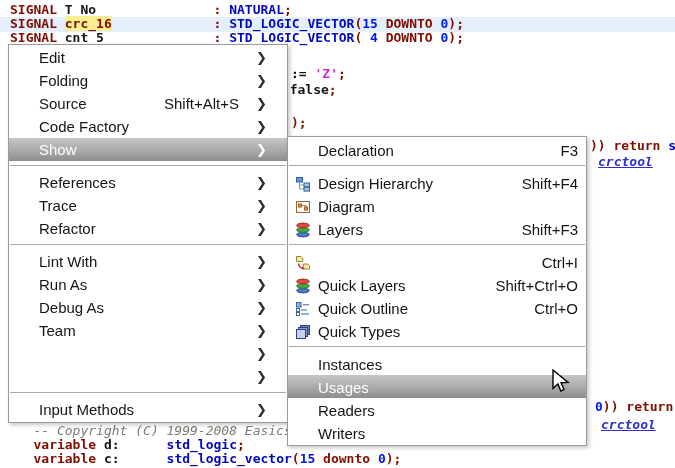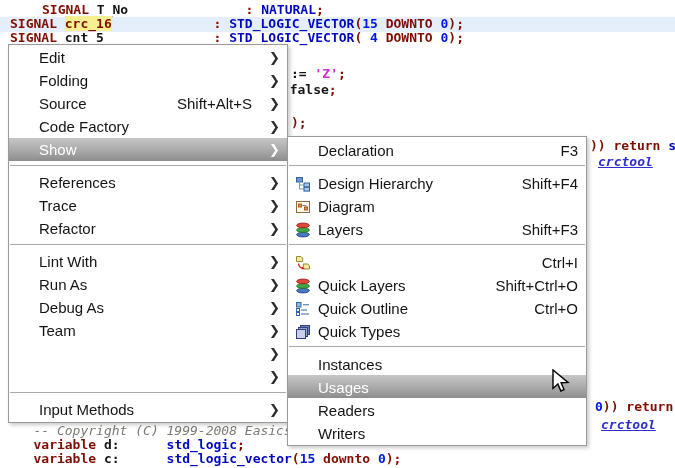--- a/index.html
+++ b/index.html
@@ -29,21 +29,21 @@
   .menu {
     position:absolute; background:#ffffff; border:1px solid #9a9a9a;
     box-shadow:2px 2px 4px rgba(0,0,0,0.22); padding:1px 0;
   }
   #main-menu   { left:8px;   top:44px;  width:280px; z-index:5; }
   #show-submenu{ left:287px; top:136px; width:300px; z-index:10; }
   .menu-item {
     height:23px; display:flex; align-items:center;
     font-size:15px; color:#141414; white-space:nowrap; cursor:default;
   }
-  #main-menu .menu-item    { padding:0 7px 0 30px; }
+  #main-menu .menu-item    { padding:0 20px 0 30px; }
   #show-submenu .menu-item { padding:2px 8px 0 6px; }
   .mi-icon { width:17px; height:16px; margin-right:7px; display:inline-flex; align-items:center; justify-content:center; flex:none; }
   .mi-icon svg { display:block; }
   .mi-label { flex:none; }
   .mi-shortcut { margin-left:auto; flex:none; }
   #main-menu .mi-shortcut { margin-right:14px; }
   .mi-arrow {
     width:14px; flex:none; text-align:right; font-size:13px; color:#2d2d2d;
     font-family:"DejaVu Sans", sans-serif;
   }
@@ -53,21 +53,21 @@
   .menu-sep::after { content:""; position:absolute; left:1px; right:1px; top:4px; border-top:1px solid #a9a9a9; }
   
   #cursor { position:absolute; left:551px; top:369px; z-index:20; pointer-events:none; }
 </style>
 </head>
 <body>
 
 <div class="code-layer">
   <div class="line-highlight"></div>
   <div id="code-frags">
-      <div class="code-frag" style="left: 10px; top: 3px; margin-left: 32px;"><span class="tk-kw">SIGNAL</span><span class="tk-pl"> T_No               </span><span class="tk-pn">: </span><span class="tk-ty">NATURAL</span><span class="tk-pn">;</span></div>
+      <div class="code-frag" style="left: 10px; top: 3px;"><span class="tk-kw">SIGNAL</span><span class="tk-pl"> T_No               </span><span class="tk-pn">: </span><span class="tk-ty">NATURAL</span><span class="tk-pn">;</span></div>
       <div class="code-frag" style="left: 10px; top: 17px;"><span class="tk-kw">SIGNAL</span><span class="tk-pl"> </span><span class="tk-occ">crc_16</span><span class="tk-pl">             </span><span class="tk-pn">: </span><span class="tk-ty">STD_LOGIC_VECTOR</span><span class="tk-pn">(</span><span class="tk-num">15</span><span class="tk-pl"> </span><span class="tk-kw">DOWNTO</span><span class="tk-pl"> </span><span class="tk-num">0</span><span class="tk-pn">);</span></div>
       <div class="code-frag" style="left: 10px; top: 31px;"><span class="tk-kw">SIGNAL</span><span class="tk-pl"> cnt_5              </span><span class="tk-pn">: </span><span class="tk-ty">STD_LOGIC_VECTOR</span><span class="tk-pn">( </span><span class="tk-num">4</span><span class="tk-pl"> </span><span class="tk-kw">DOWNTO</span><span class="tk-pl"> </span><span class="tk-num">0</span><span class="tk-pn">);</span></div>
       <div class="code-frag" style="left: 291px; top: 67px;"><span class="tk-op">:= </span><span class="tk-str">'Z'</span><span class="tk-pn">;</span></div>
       <div class="code-frag" style="left: 274px; top: 83px; text-align: center;"><span class="tk-op">= </span><span class="tk-pl">false</span><span class="tk-pn">;</span></div>
       <div class="code-frag" style="left: 291px; top: 116px;"><span class="tk-pn">);</span></div>
       <div class="code-frag" style="left: 590px; top: 139px;"><span class="tk-pn">)) </span><span class="tk-kw">return </span><span class="tk-ty">st</span></div>
       <div class="code-frag" style="left: 589px; top: 155px;"><span class="tk-link">crctool</span></div>
       <div class="code-frag" style="left: 595px; top: 400px;"><span class="tk-num">0</span><span class="tk-pn">)) </span><span class="tk-kw">return</span></div>
       <div class="code-frag" style="left: 592px; top: 418px;"><span class="tk-link">crctool</span></div>
       <div class="code-frag" style="left: 10px; top: 424px;"><span class="tk-pl">   </span><span class="tk-cmt">-- Copyright (C) 1999-2008 Easics</span></div>

